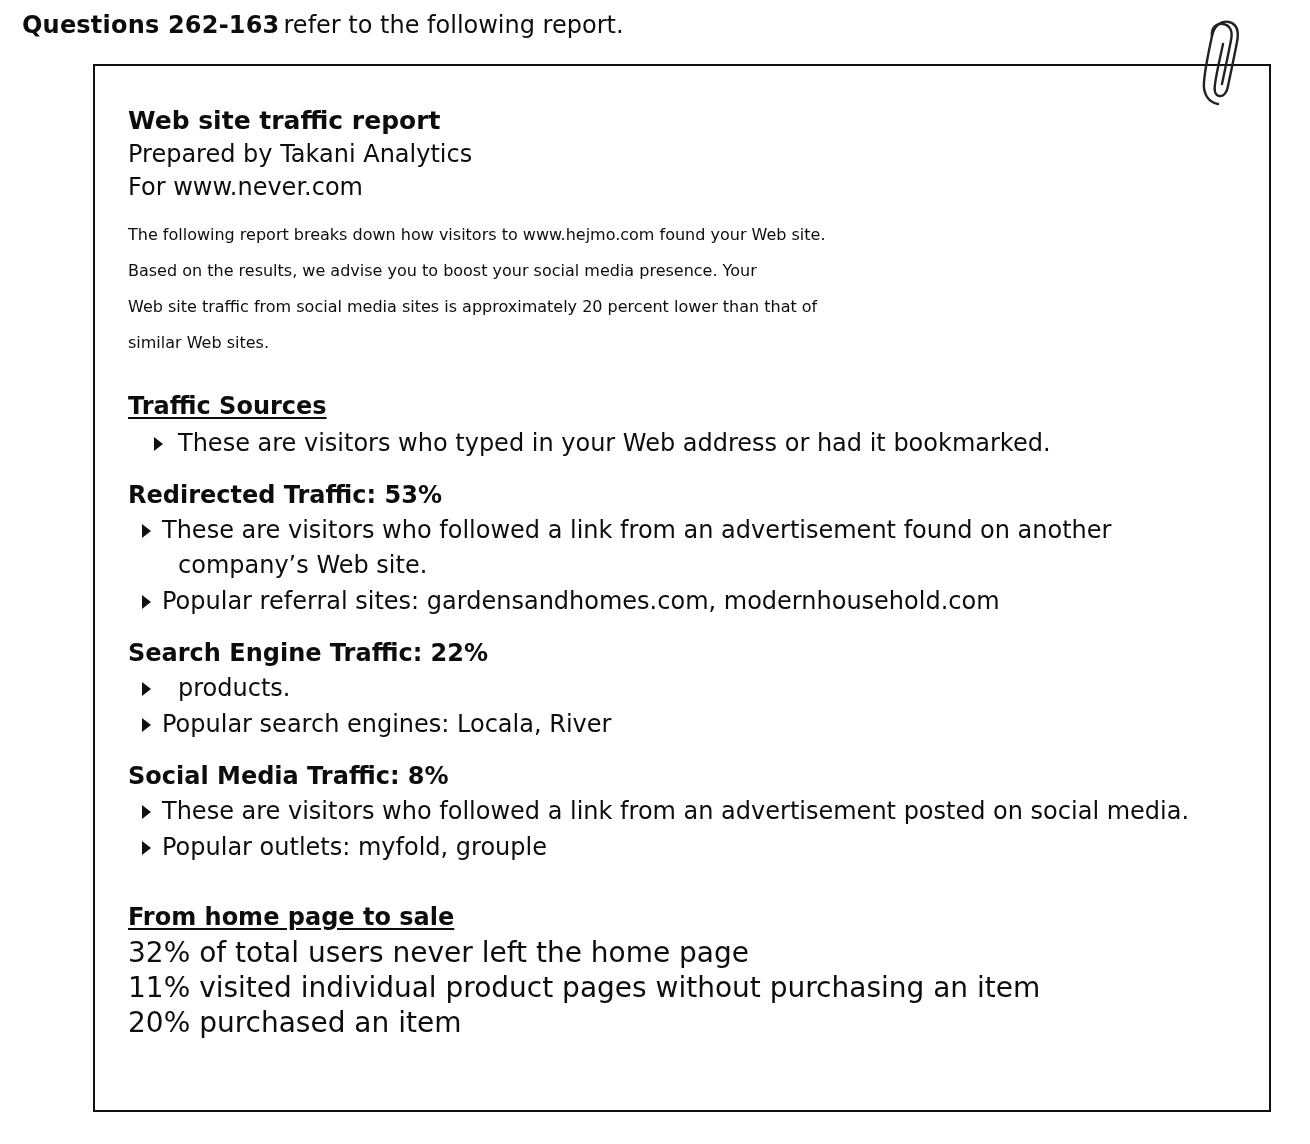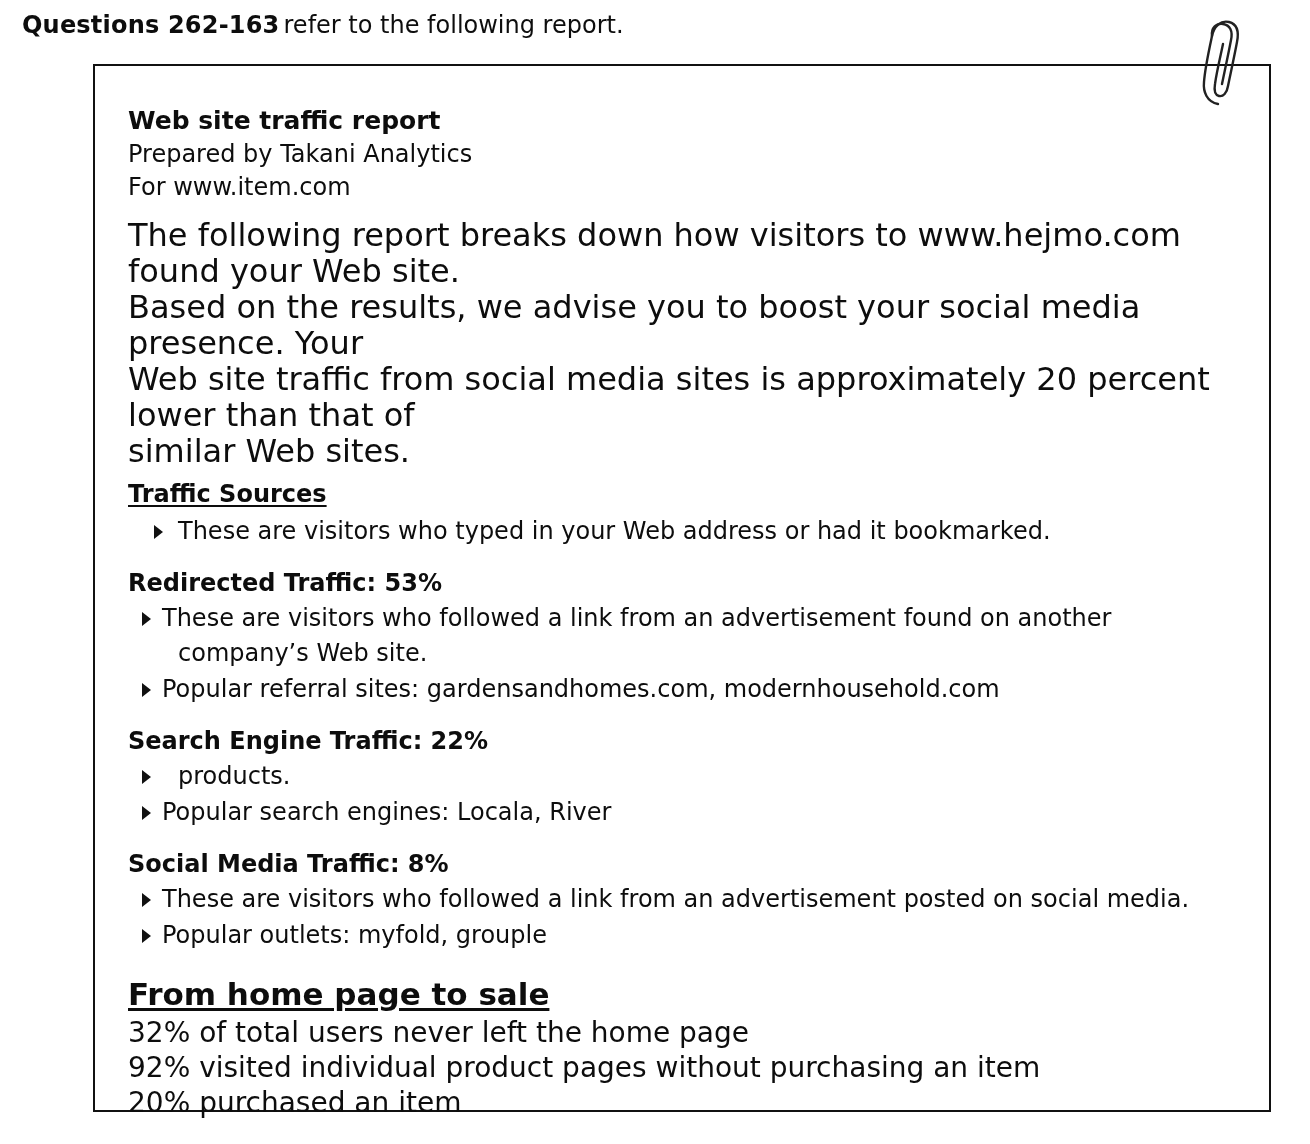--- a/index.html
+++ b/index.html
@@ -72,28 +72,28 @@
     line-height: 34px;
     margin: 0 0 0 0;
   }
   .subline {
     font-size: 24px;
     line-height: 33px;
   }
 
   .para {
     margin-top: 13px;
-    font-size: 32px;
+    font-size: 16px;
     line-height: 36px;
     max-width: 1130px;
   }
   .para .ln { display: block; }
 
   .section-head {
-    margin-top: 8px;
+    margin-top: 28px;
     font-weight: bold;
     font-size: 24px;
     text-decoration: underline;
     text-underline-offset: 3px;
     display: inline-block;
     text-align: center;
   }
 
   .cat {
     margin-top: 18px;
@@ -124,23 +124,23 @@
     border-top: 7px solid transparent;
     border-bottom: 7px solid transparent;
   }
   ul.bullets li.indent-wide { padding-left: 50px; }
   ul.bullets li.indent-wide .tri { left: 26px; }
 
   .wrapline { display: block; }
   .wrapline.sub { padding-left: 16px; }
 
   .footer-head {
-    margin-top: 24px;
-    font-weight: bold;
-    font-size: 31px;
+    margin-top: 35px;
+    font-weight: bold;
+    font-size: 24px;
     text-decoration: underline;
     text-underline-offset: 3px;
     display: inline-block;
   }
   .footer-line {
     font-size: 28px;
     line-height: 35px;
   }
 </style>
 </head>
@@ -154,21 +154,21 @@
 
 <svg class="paperclip" viewBox="0 0 70 90">
   <path d="M33 86 C22 84 18 74 19 64 C20 50 24 32 27 18 C29 8 36 2 44 4 C52 6 54 14 52 24 C49 40 45 58 43 68 C42 75 38 79 34 78 C30 77 29 72 30 66 C32 52 36 36 38 26" fill="none" stroke="#222" stroke-width="2.4" stroke-linecap="round"></path>
   <path d="M27 18 C26 10 31 5 38 6 C45 7 48 13 46 22 C43 38 39 56 37 66" fill="none" stroke="#222" stroke-width="2.4" stroke-linecap="round"></path>
 </svg>
 
 <div class="content">
 
   <div class="title">Web site traffic report</div>
   <div class="subline">Prepared by Takani Analytics</div>
-  <div class="subline">For www.item.com</div>
+  <div class="subline">For www.never.com</div>
 
   <div class="para">
     <span class="ln">The following report breaks down how visitors to www.hejmo.com found your Web site.</span>
     <span class="ln">Based on the results, we advise you to boost your social media presence. Your</span>
     <span class="ln">Web site traffic from social media sites is approximately 20 percent lower than that of</span>
     <span class="ln">similar Web sites.</span>
   </div>
 
   <div class="section-head">Traffic Sources</div>
 
@@ -216,16 +216,16 @@
     </li>
     <li>
       <span class="tri"></span>
       <span class="wrapline">Popular outlets: myfold, grouple</span>
     </li>
   </ul>
 
   
   <div class="footer-head">From home page to sale</div>
   <div class="footer-line">32% of total users never left the home page</div>
-  <div class="footer-line">92% visited individual product pages without purchasing an item</div>
+  <div class="footer-line">11% visited individual product pages without purchasing an item</div>
   <div class="footer-line">20% purchased an item</div>
 
 </div>
 
 </body></html>

